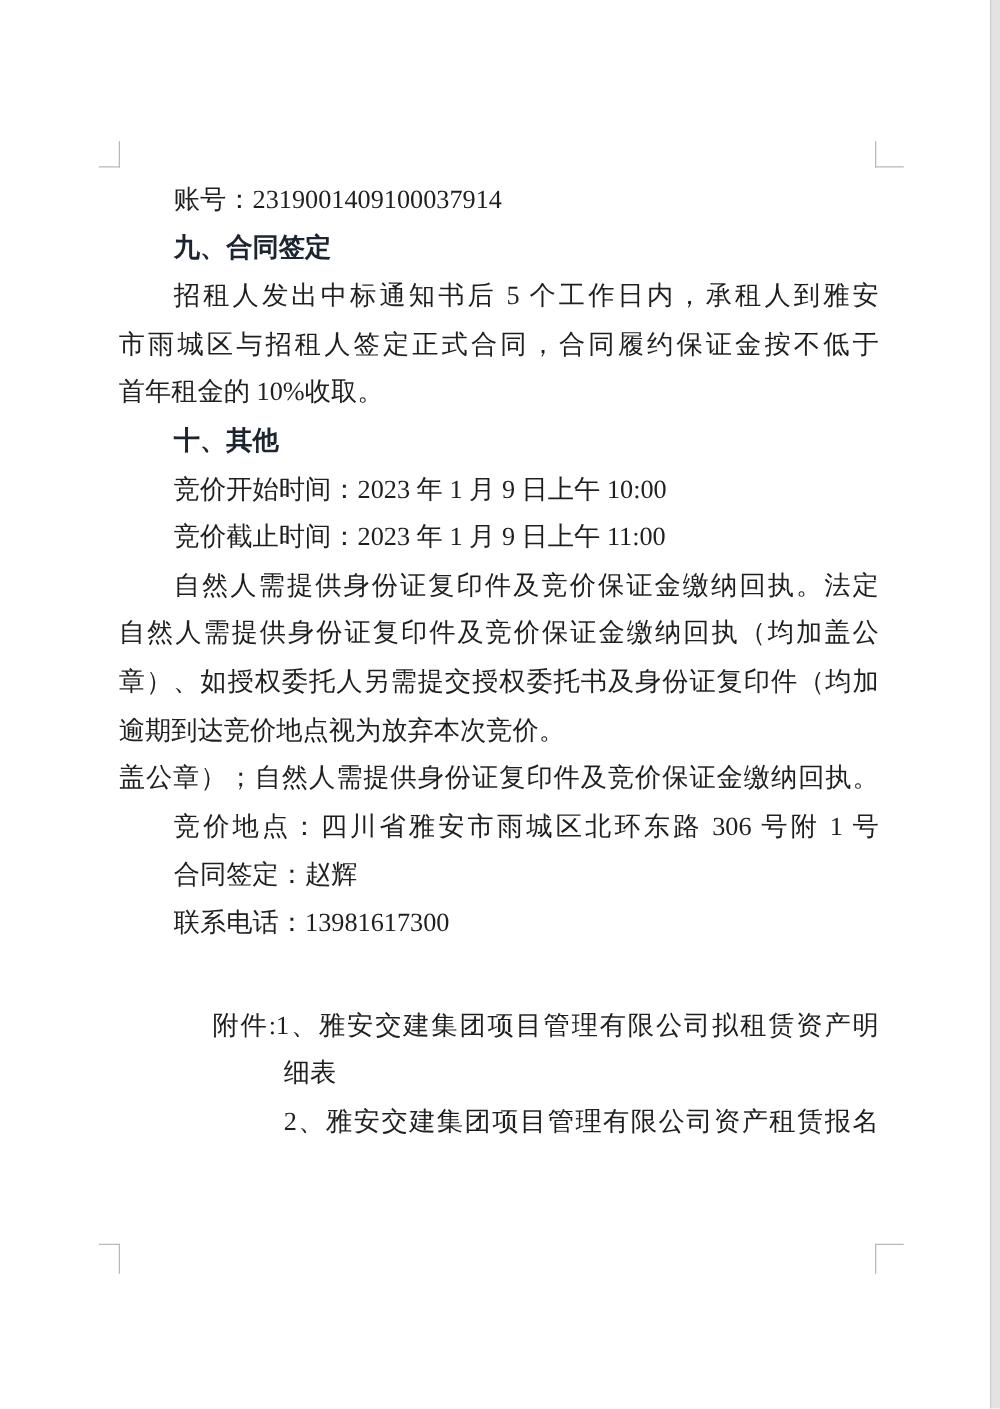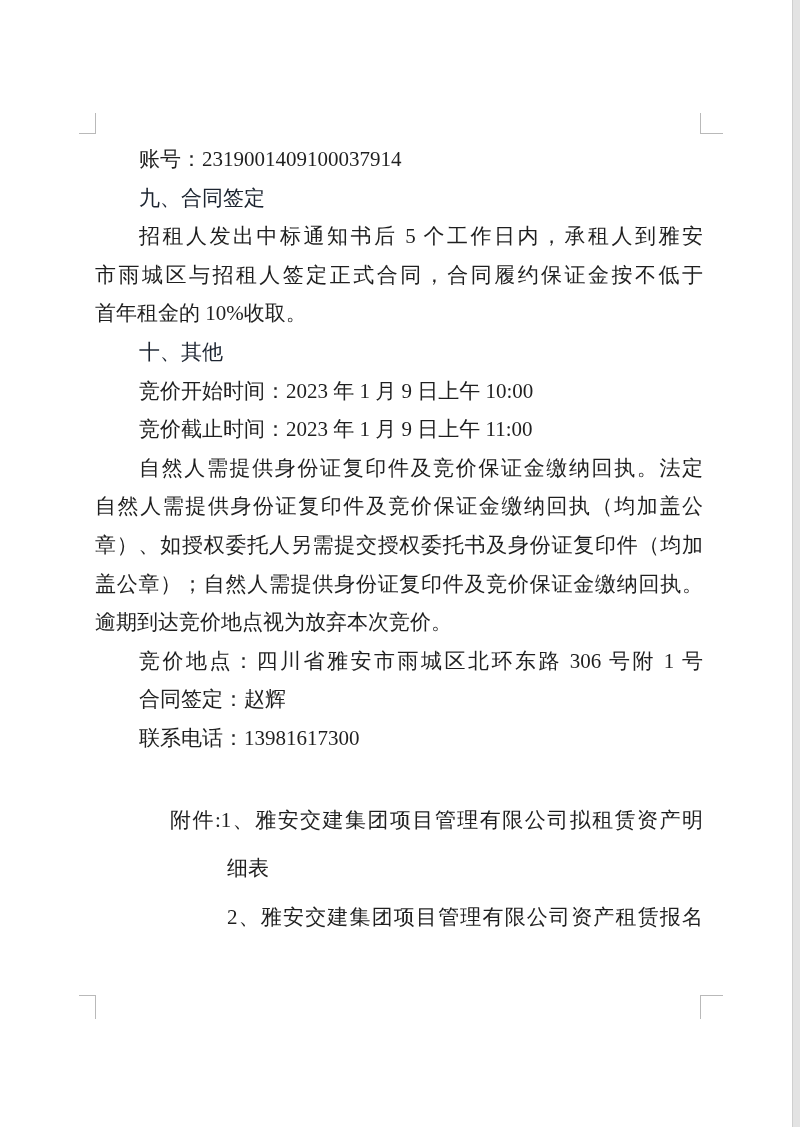--- a/index.html
+++ b/index.html
@@ -55,28 +55,28 @@
     width: 608px;
   }
   .line {
     height: 38.6px;
     line-height: 38.6px;
     font-size: 21px;
     color: var(--text-color, #1f1f1f);
     text-align: left;
   }
   .line.heading {
-    font-weight: 400;
+    font-weight: 700;
     color: var(--heading-color, #1c2430);
   }
   
   .line.ind { padding-left: 44px; }
   
   .line.a-first { padding-left: 75px; font-family: Liberation Serif, serif; }
-  .line.a-cont { padding-left: 132px; margin-top: 10px; }
+  .line.a-cont { padding-left: 132px; }
   
   .line.just {
     text-align: justify;
     text-align-last: justify;
     text-justify: inter-character;
   }
   .line.blank { height: 43px; }
 </style>
 </head>
 <body>
@@ -97,22 +97,22 @@
     <div class="line just">市雨城区与招租人签定正式合同，合同履约保证金按不低于</div>
     <div class="line">首年租金的 10%收取。</div>
 
     <div class="line ind heading">十、其他</div>
     <div class="line ind">竞价开始时间：2023 年 1 月 9 日上午 10:00</div>
     <div class="line ind">竞价截止时间：2023 年 1 月 9 日上午 11:00</div>
 
     <div class="line ind just">自然人需提供身份证复印件及竞价保证金缴纳回执。法定</div>
     <div class="line just">自然人需提供身份证复印件及竞价保证金缴纳回执（均加盖公</div>
     <div class="line just">章）、如授权委托人另需提交授权委托书及身份证复印件（均加</div>
+    <div class="line">逾期到达竞价地点视为放弃本次竞价。</div>
     <div class="line just">盖公章）；自然人需提供身份证复印件及竞价保证金缴纳回执。</div>
-    <div class="line">逾期到达竞价地点视为放弃本次竞价。</div>
 
     <div class="line ind just">竞价地点：四川省雅安市雨城区北环东路 306 号附 1 号</div>
 
     <div class="line ind">合同签定：赵辉</div>
     <div class="line ind">联系电话：13981617300</div>
 
     <div class="line blank"></div>
 
     <div class="line a-first just">附件:1、雅安交建集团项目管理有限公司拟租赁资产明</div>
     <div class="line a-cont">细表</div>

